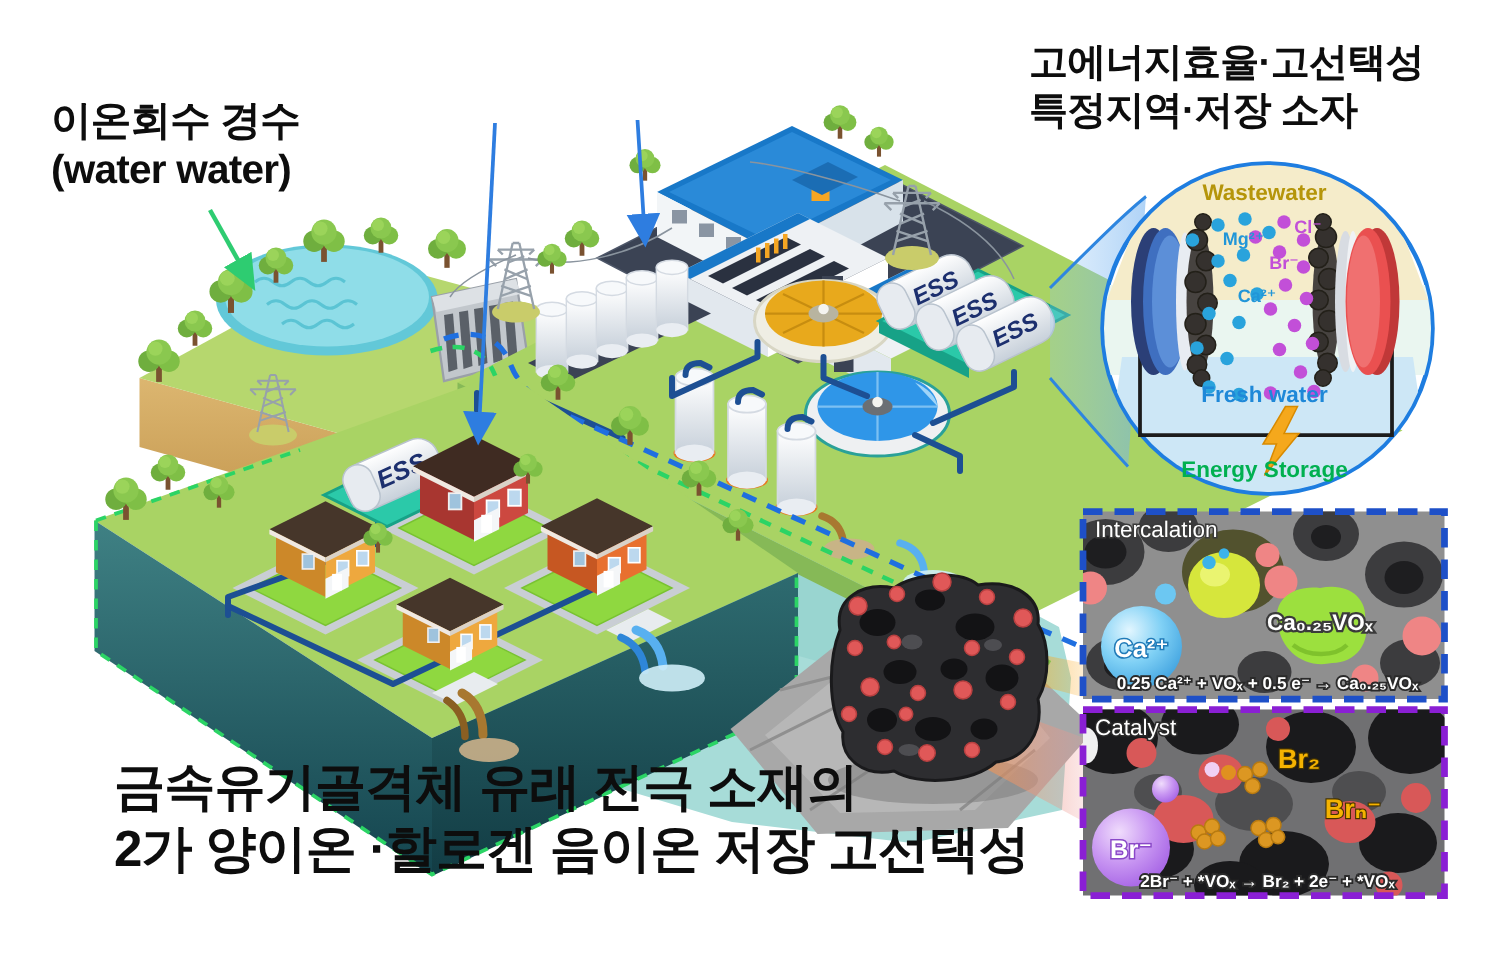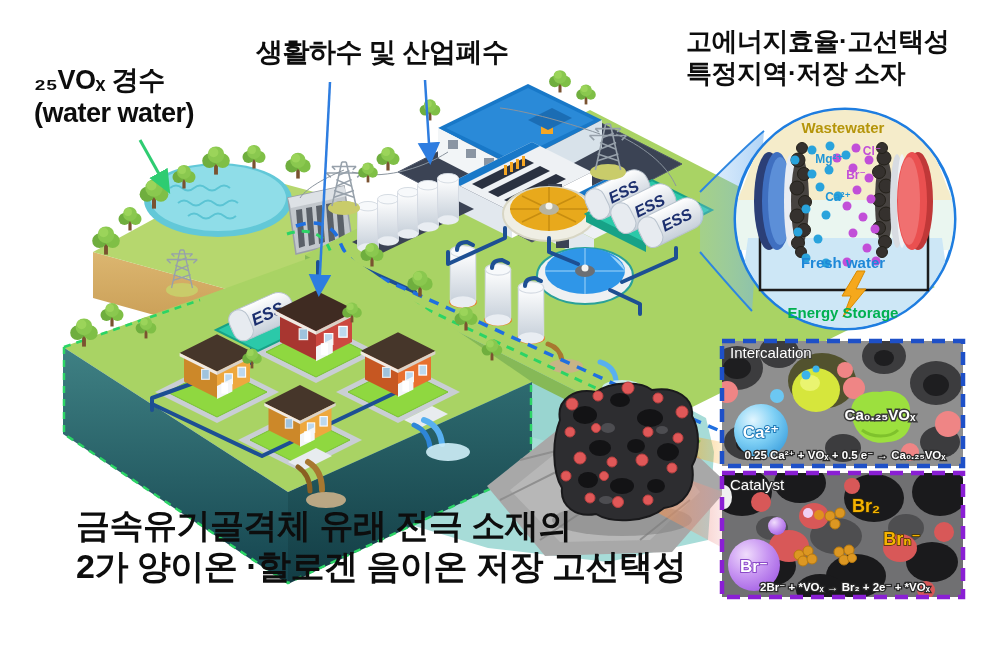--- a/index.html
+++ b/index.html
@@ -615,25 +615,22 @@
 </g>
 
 <g fill="none">
   <path d="M140,140 L168,190" stroke="#2ecc71" stroke-width="3" marker-end="url(#arrG)"></path>
   <path d="M330,82 L319,292" stroke="#2e7de0" stroke-width="2.5" marker-end="url(#arrB)"></path>
   <path d="M425,80 L430,160" stroke="#2e7de0" stroke-width="2.5" marker-end="url(#arrB)"></path>
 </g>
 </svg>
 
 <div class="big-label" id="hard-water-label">
-  <div>₂₅VOₓ 경수</div>
+  <div>이온회수 경수</div>
   <div>(water water)</div>
-</div>
-<div class="big-label" id="sewage-label">
-  <div>생활하수 및 산업폐수</div>
 </div>
 <div class="big-label" id="device-label">
   <div>고에너지효율·고선택성</div>
   <div>특정지역·저장 소자</div>
 </div>
 <div class="big-label" id="mechanism-label">
   <div>금속유기골격체 유래 전극 소재의</div>
   <div>2가 양이온 ·할로겐 음이온 저장 고선택성</div>
 </div>
 

